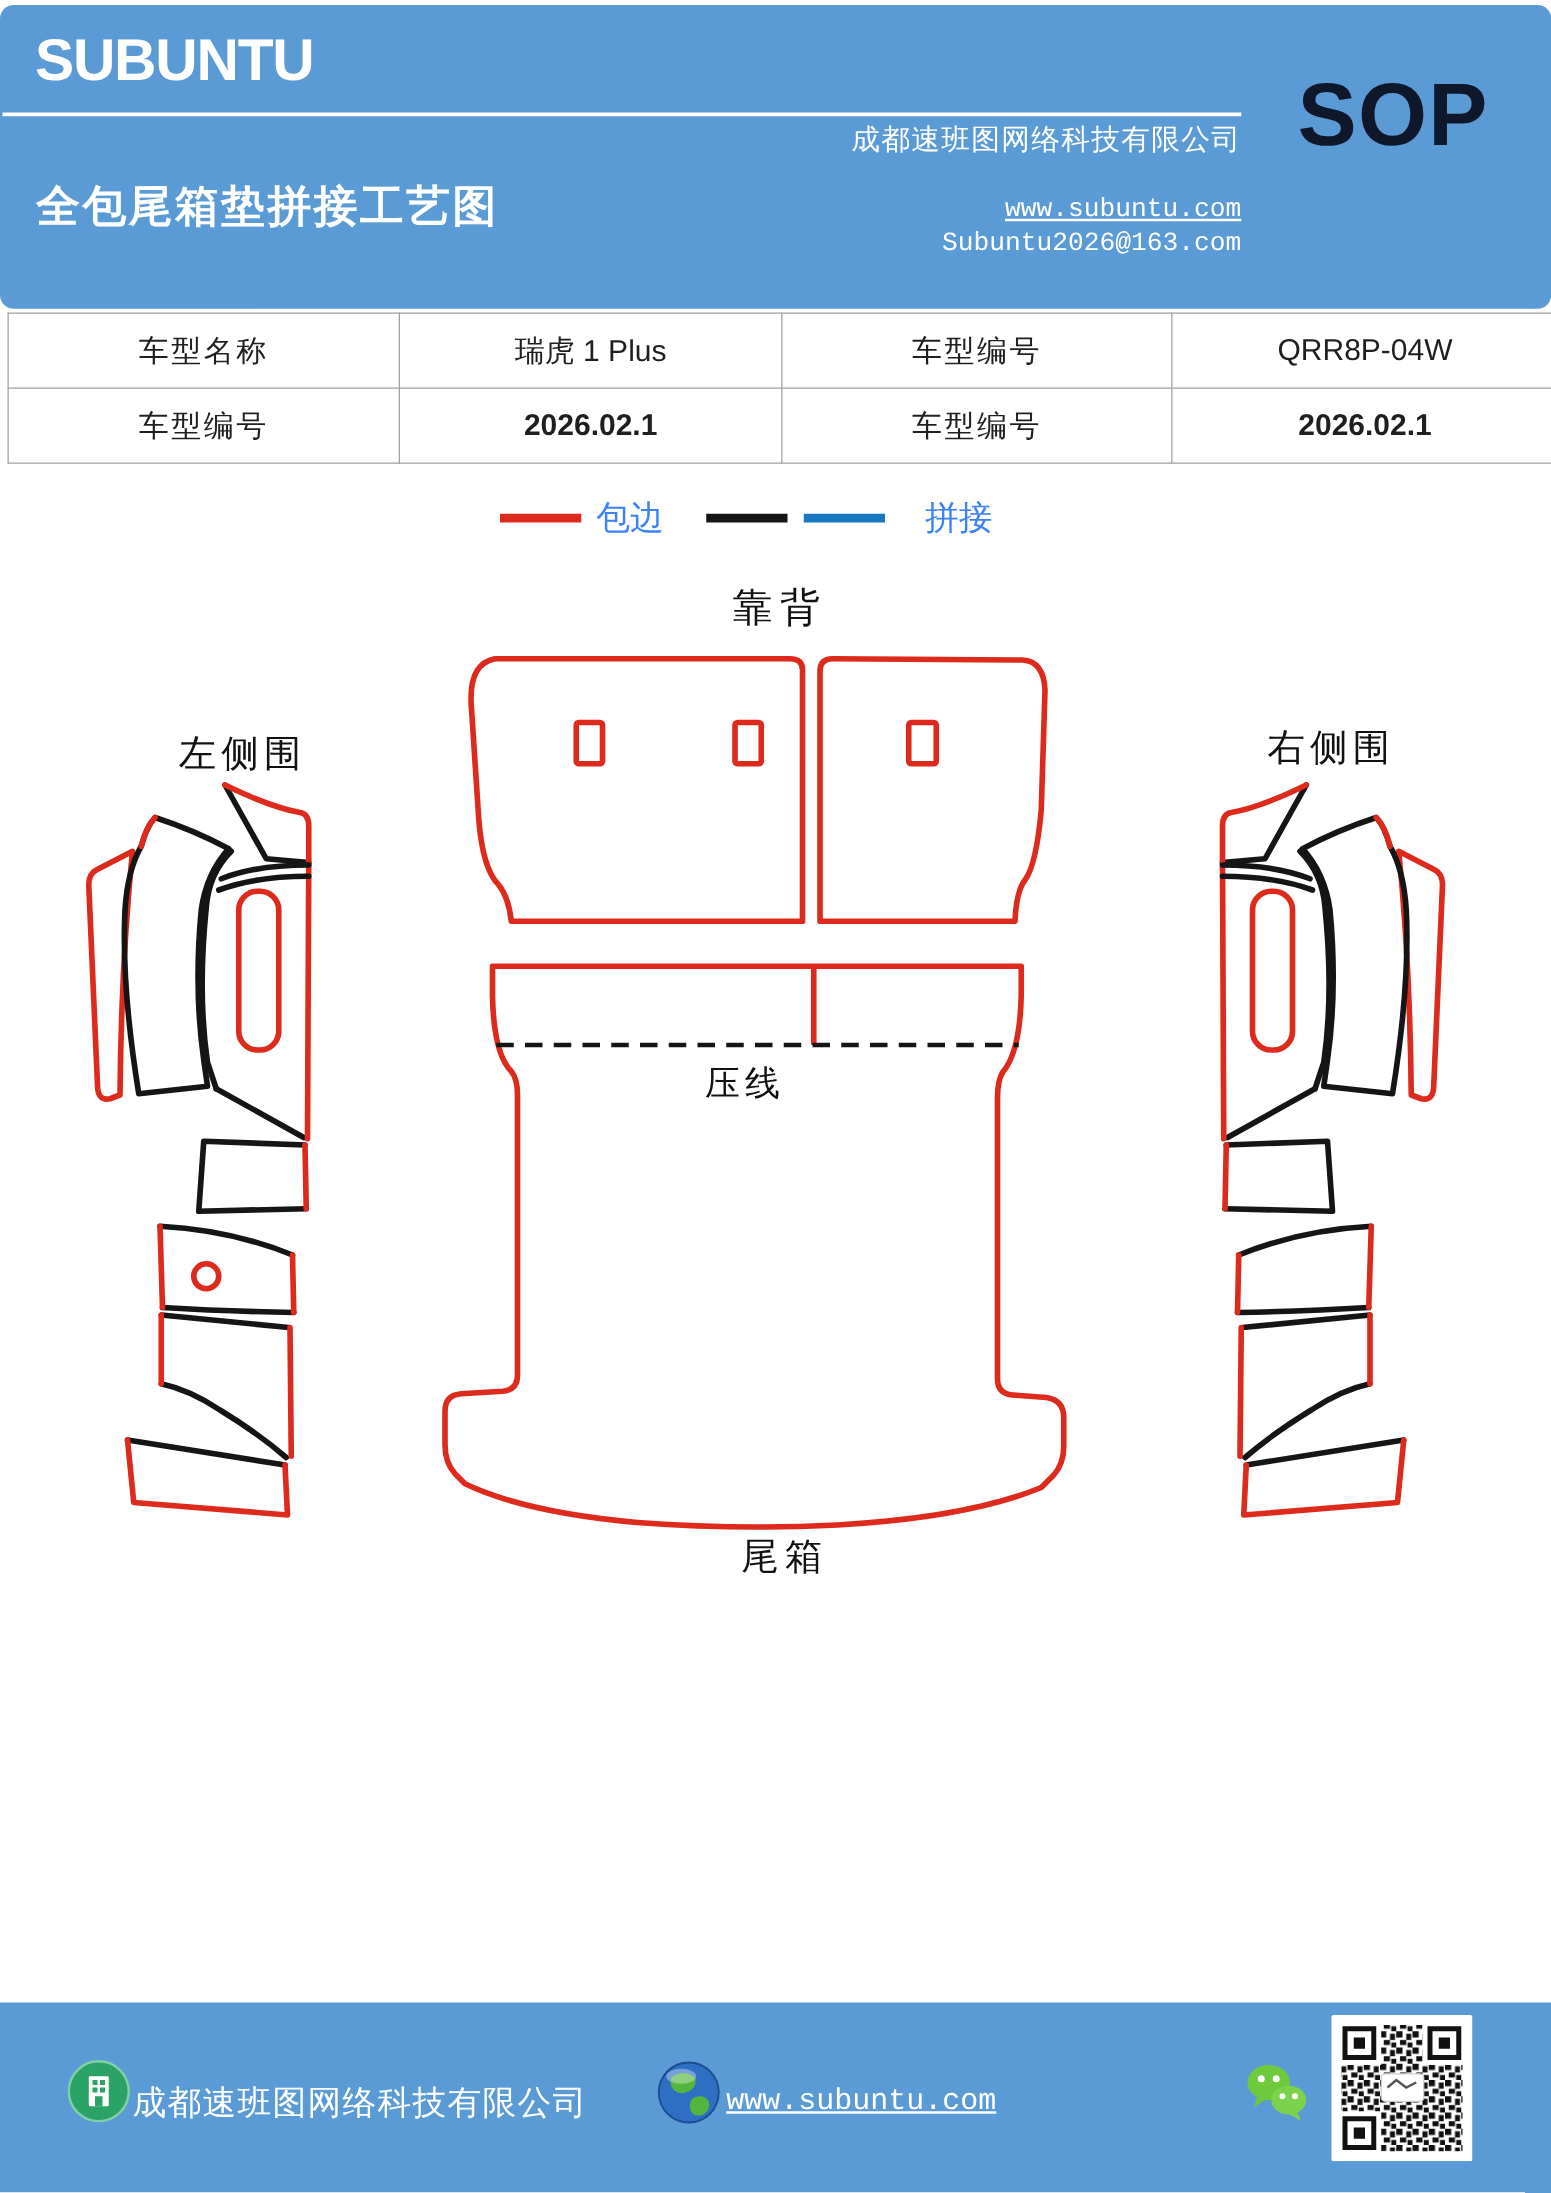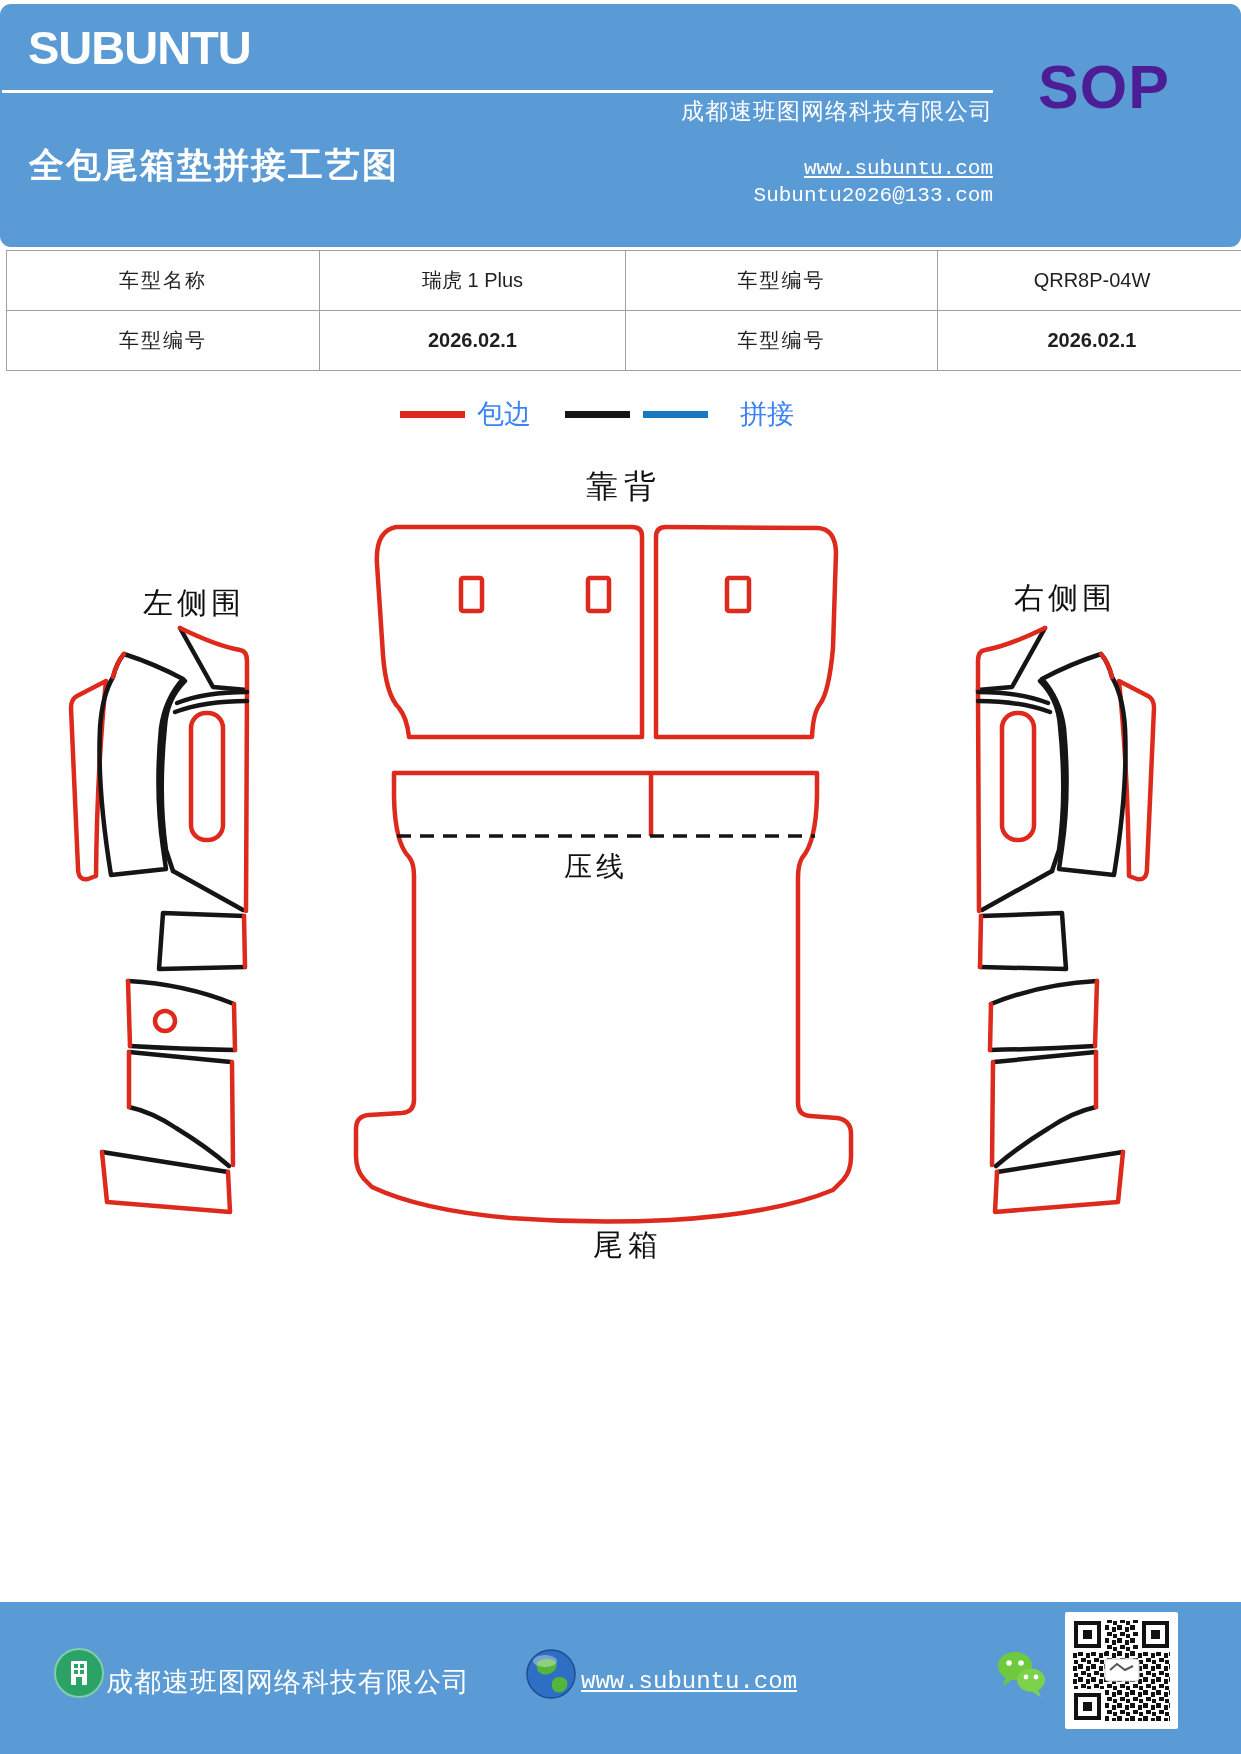--- a/index.html
+++ b/index.html
@@ -10,27 +10,27 @@
   .brand{position:absolute;left:28px;top:16px;color:#fff;font-size:47px;font-weight:bold;
          letter-spacing:-1px;font-family:"Liberation Sans",sans-serif;}
   .hline{position:absolute;left:2px;top:86px;width:991px;height:3px;background:#fff;}
   .page-title{position:absolute;left:29px;top:138px;color:#fff;font-size:35px;font-weight:bold;
          letter-spacing:2px;font-family:"Liberation Serif",serif;text-align:right;}
   .hdr-right{position:absolute;right:248px;top:92px;text-align:right;color:#fff;}
   .hdr-company{font-size:23px;font-family:"Liberation Serif",serif;letter-spacing:1px;}
   .hdr-web{margin-top:30px;font-size:21px;font-family:"Liberation Mono",monospace;
            text-decoration:underline;color:#fff;display:inline-block;}
   .hdr-mail{margin-top:4px;font-size:21px;font-family:"Liberation Mono",monospace;}
-  .sop{position:absolute;left:1038px;top:48px;color:#4c1d95;font-size:61px;font-weight:bold;
+  .sop{position:absolute;left:1038px;top:48px;color:#0f172a;font-size:71px;font-weight:bold;
        font-family:"Liberation Sans",sans-serif;letter-spacing:1px;}
   
   .info{position:absolute;left:6px;top:250px;width:1228px;height:115px;border-collapse:collapse;
         table-layout:fixed;}
   .info td{border:1px solid #a0a0a0;text-align:center;vertical-align:middle;
-        font-size:20px;color:#1f1f1f;height:57px;background:#fff;}
+        font-size:24px;color:#1f1f1f;height:57px;background:#fff;}
   .info .c1{width:310px;} .info .c2{width:303px;} .info .c3{width:309px;} .info .c4{width:306px;}
   .info .lab{font-family:"Liberation Serif",serif;letter-spacing:2px;}
   .info .bold{font-weight:bold;}
   
   .legend-bar{position:absolute;height:7px;width:65px;}
   .legend-text{position:absolute;font-size:27px;color:#3b82f6;font-family:"Liberation Serif",serif;}
   
   .diagram{position:absolute;left:0;top:440px;}
   .diagram text{font-family:"Liberation Serif",serif;fill:#111;}
   
@@ -46,21 +46,21 @@
 
 <div class="page">
 
   <div class="header">
     <div class="brand">SUBUNTU</div>
     <div class="hline"></div>
     <div class="page-title">全包尾箱垫拼接工艺图</div>
     <div class="hdr-right">
       <div class="hdr-company">成都速班图网络科技有限公司</div>
       <div class="hdr-web">www.subuntu.com</div>
-      <div class="hdr-mail">Subuntu2026@133.com</div>
+      <div class="hdr-mail">Subuntu2026@163.com</div>
     </div>
     <div class="sop">SOP</div>
   </div>
 
   <table class="info">
     <tbody>
         <tr>
       <td class="c1 lab">车型名称</td>
       <td class="c2">瑞虎 1 Plus</td>
       <td class="c3 lab">车型编号</td>

